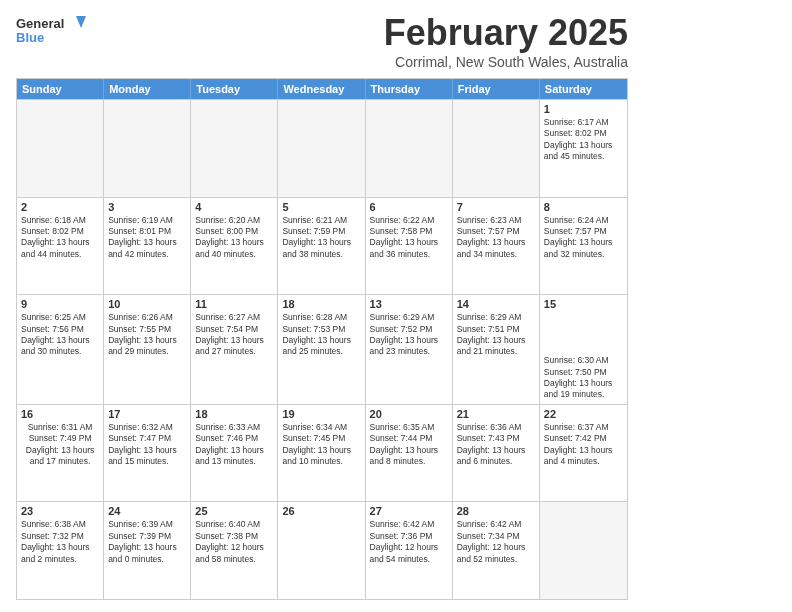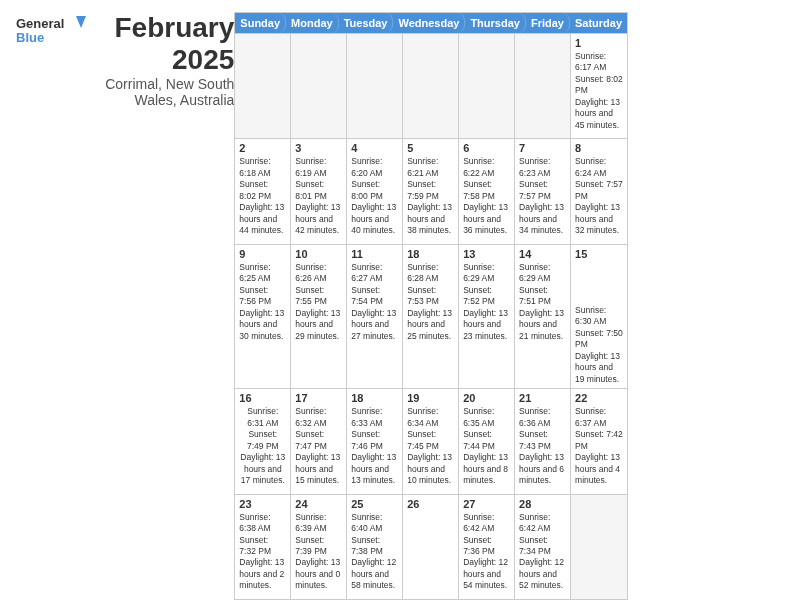--- a/index.html
+++ b/index.html
@@ -8,38 +8,38 @@
       background: #fff;
       width: 792px;
       height: 612px;
       overflow: hidden;
     }
     .page {
       width: 644px;
       height: 612px;
       padding: 12px 16px;
       display: flex;
-      flex-direction: row;
+      flex-direction: column;
     }
     .header {
       display: flex;
       justify-content: space-between;
       align-items: flex-start;
       margin-bottom: 8px;
     }
     .logo {
       display: flex;
       align-items: center;
       gap: 4px;
     }
     .title-block {
       text-align: right;
     }
     .month-title {
-      font-size: 28px;
+      font-size: 36px;
       font-weight: bold;
       color: #333;
     }
     .location-title {
       font-size: 14px;
       color: #555;
     }
     .calendar {
       flex: 1;
       display: flex;
@@ -50,21 +50,20 @@
       display: grid;
       grid-template-columns: repeat(7, 1fr);
       background: #4a90d9;
     }
     .cal-header-cell {
       color: #fff;
       font-size: 11px;
       font-weight: bold;
       padding: 4px 5px;
       border-right: 1px solid #6aaae0;
-      border-radius: 8px;
     }
     .cal-header-cell:last-child { border-right: none; }
     .cal-body {
       display: flex;
       flex-direction: column;
       flex: 1;
     }
     .cal-row {
       display: grid;
       grid-template-columns: repeat(7, 1fr);

